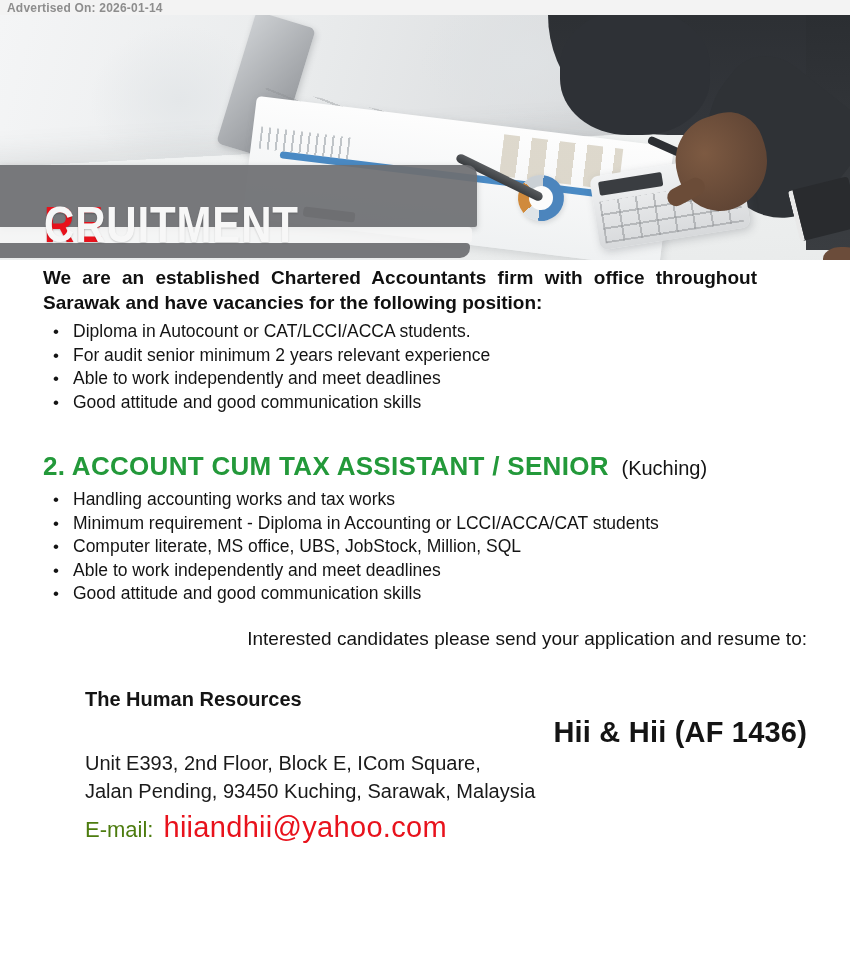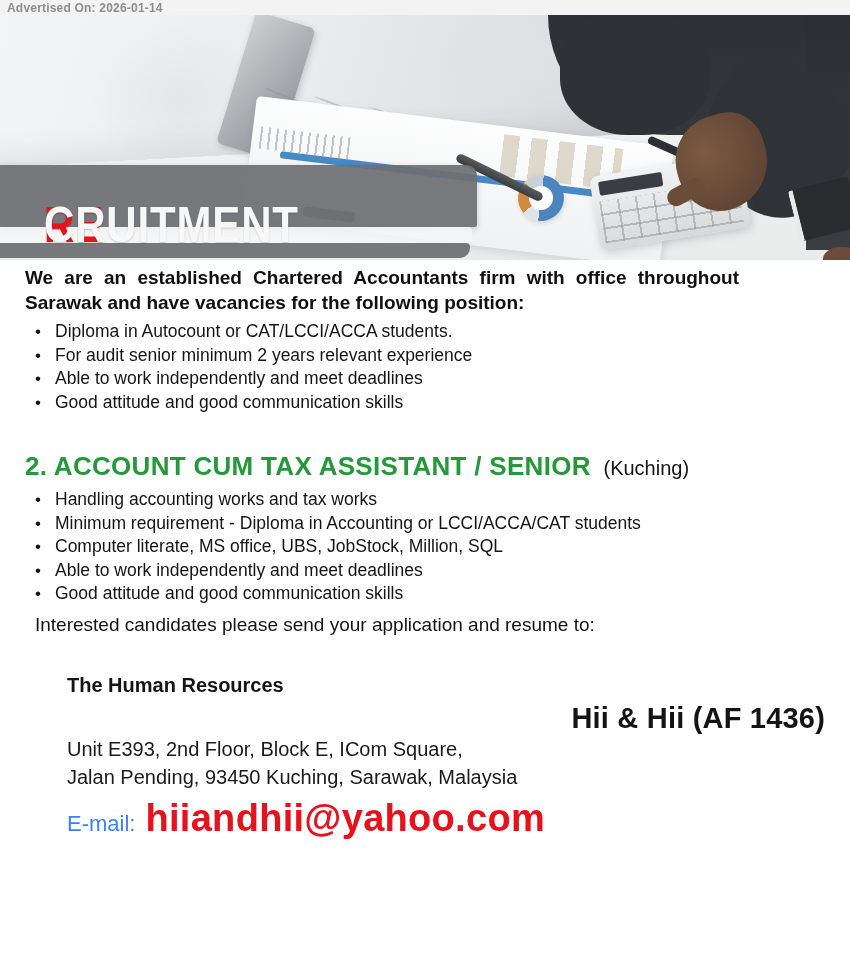--- a/index.html
+++ b/index.html
@@ -82,43 +82,43 @@
                  display:flex; align-items:center; padding-left:27px;
                  box-shadow:0 2px 6px rgba(60,63,66,.25); }
   .banner-main .txt { display:inline-block; transform:scaleX(.84); transform-origin:left center;
                       font-size:50px; font-weight:bold; letter-spacing:1px; color:#f7f7f7; white-space:nowrap;
                       text-shadow:0 1px 2px rgba(0,0,0,.18); }
   .banner-main .re { color:#e8121c; }
   .strip-light { height:16px; width:472px; background:rgba(246,246,246,.85); border-radius:0 4px 4px 0; margin-top:0; }
   .strip-gray { height:15px; width:470px; background:rgba(110,111,114,.93); border-radius:0 4px 10px 0; }
 
   
-  .content { padding:0 25px; }
+  .content { padding:0 43px; }
   .intro { margin-top:5px; width:714px; font-size:19px; font-weight:bold; line-height:25px;
            text-align:justify; color:#101010; }
 
   .pos-heading { margin-top:24px; line-height:30px; white-space:nowrap; }
   .pos-heading .green { font-size:26px; font-weight:bold; color:#23993a; letter-spacing:.3px; }
   .pos-heading .loc { font-size:20px; font-weight:normal; color:#141414; margin-left:6px; }
   .sec2 .pos-heading { margin-top:37px; }
 
   ul.bullets { list-style:none; margin-top:5px; width:790px; }
   ul.bullets li { position:relative; padding-left:30px; font-size:17.5px; line-height:23.5px; color:#141414; }
   ul.bullets li::before { content:"\2022"; position:absolute; left:10px; top:0; font-size:17px; color:#141414; }
 
-  .interested { margin:8px 0 0 10px; font-size:19px; color:#141414; }
+  .interested { margin:22px 0 0 10px; font-size:19px; color:#141414;text-align:right; }
 
   .contact { margin:36px 0 0 42px; }
   .contact .recipient { font-size:20px; font-weight:bold; line-height:26px; }
   .contact .company { font-size:29px; font-weight:bold; line-height:34px; margin-top:3px; letter-spacing:.2px;text-align:right; }
   .contact .addr { font-size:20px; line-height:28px; color:#1a1a1a; }
   .contact .addr:first-of-type { margin-top:3px; }
   .email-line { margin-top:6px; display:flex; align-items:baseline; }
-  .email-label { font-size:22px; color:#3b82f6; }
-  .email { font-size:38px; font-weight:bold; color:#e8121c; margin-left:10px; letter-spacing:.3px; text-decoration:none; }
+  .email-label { font-size:22px; color:#4d7c0f; }
+  .email { font-size:29px; font-weight:normal; color:#e8121c; margin-left:10px; letter-spacing:.3px; text-decoration:none; }
 </style>
 </head>
 <body>
 
 <div class="page">
 
   <header class="topbar">
     <span>Advertised On: 2026-01-14</span>
   </header>
 

